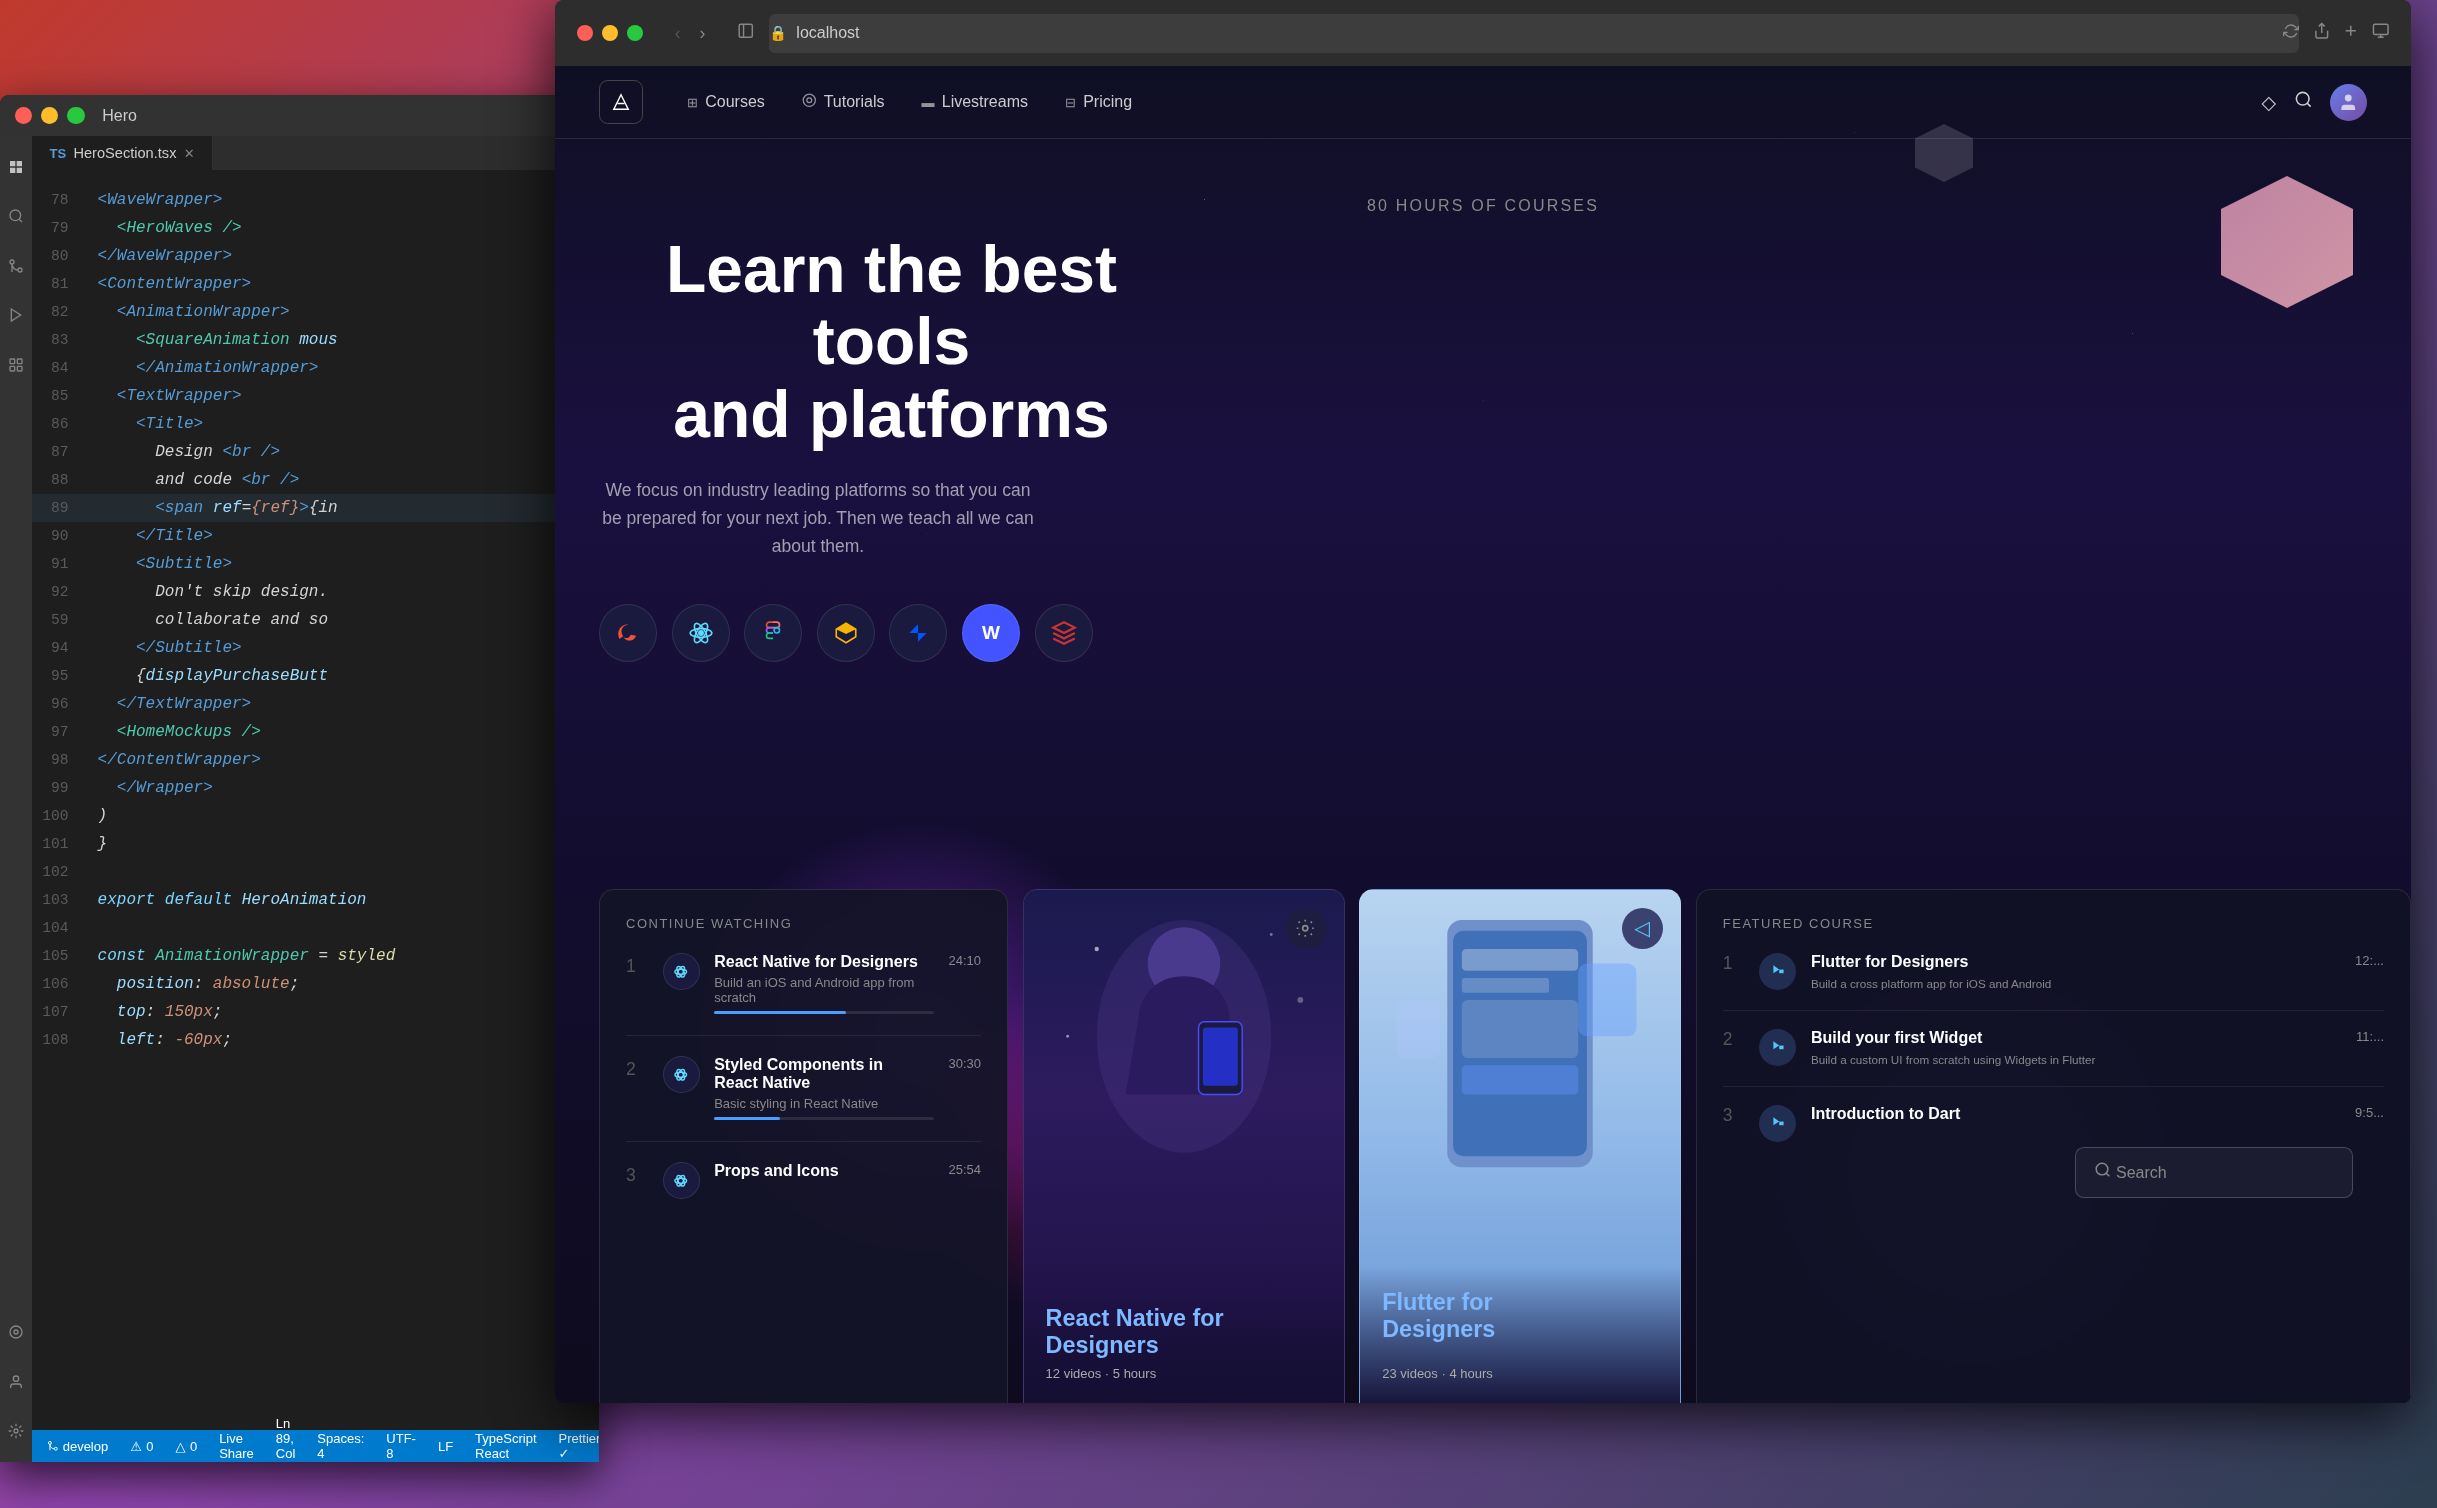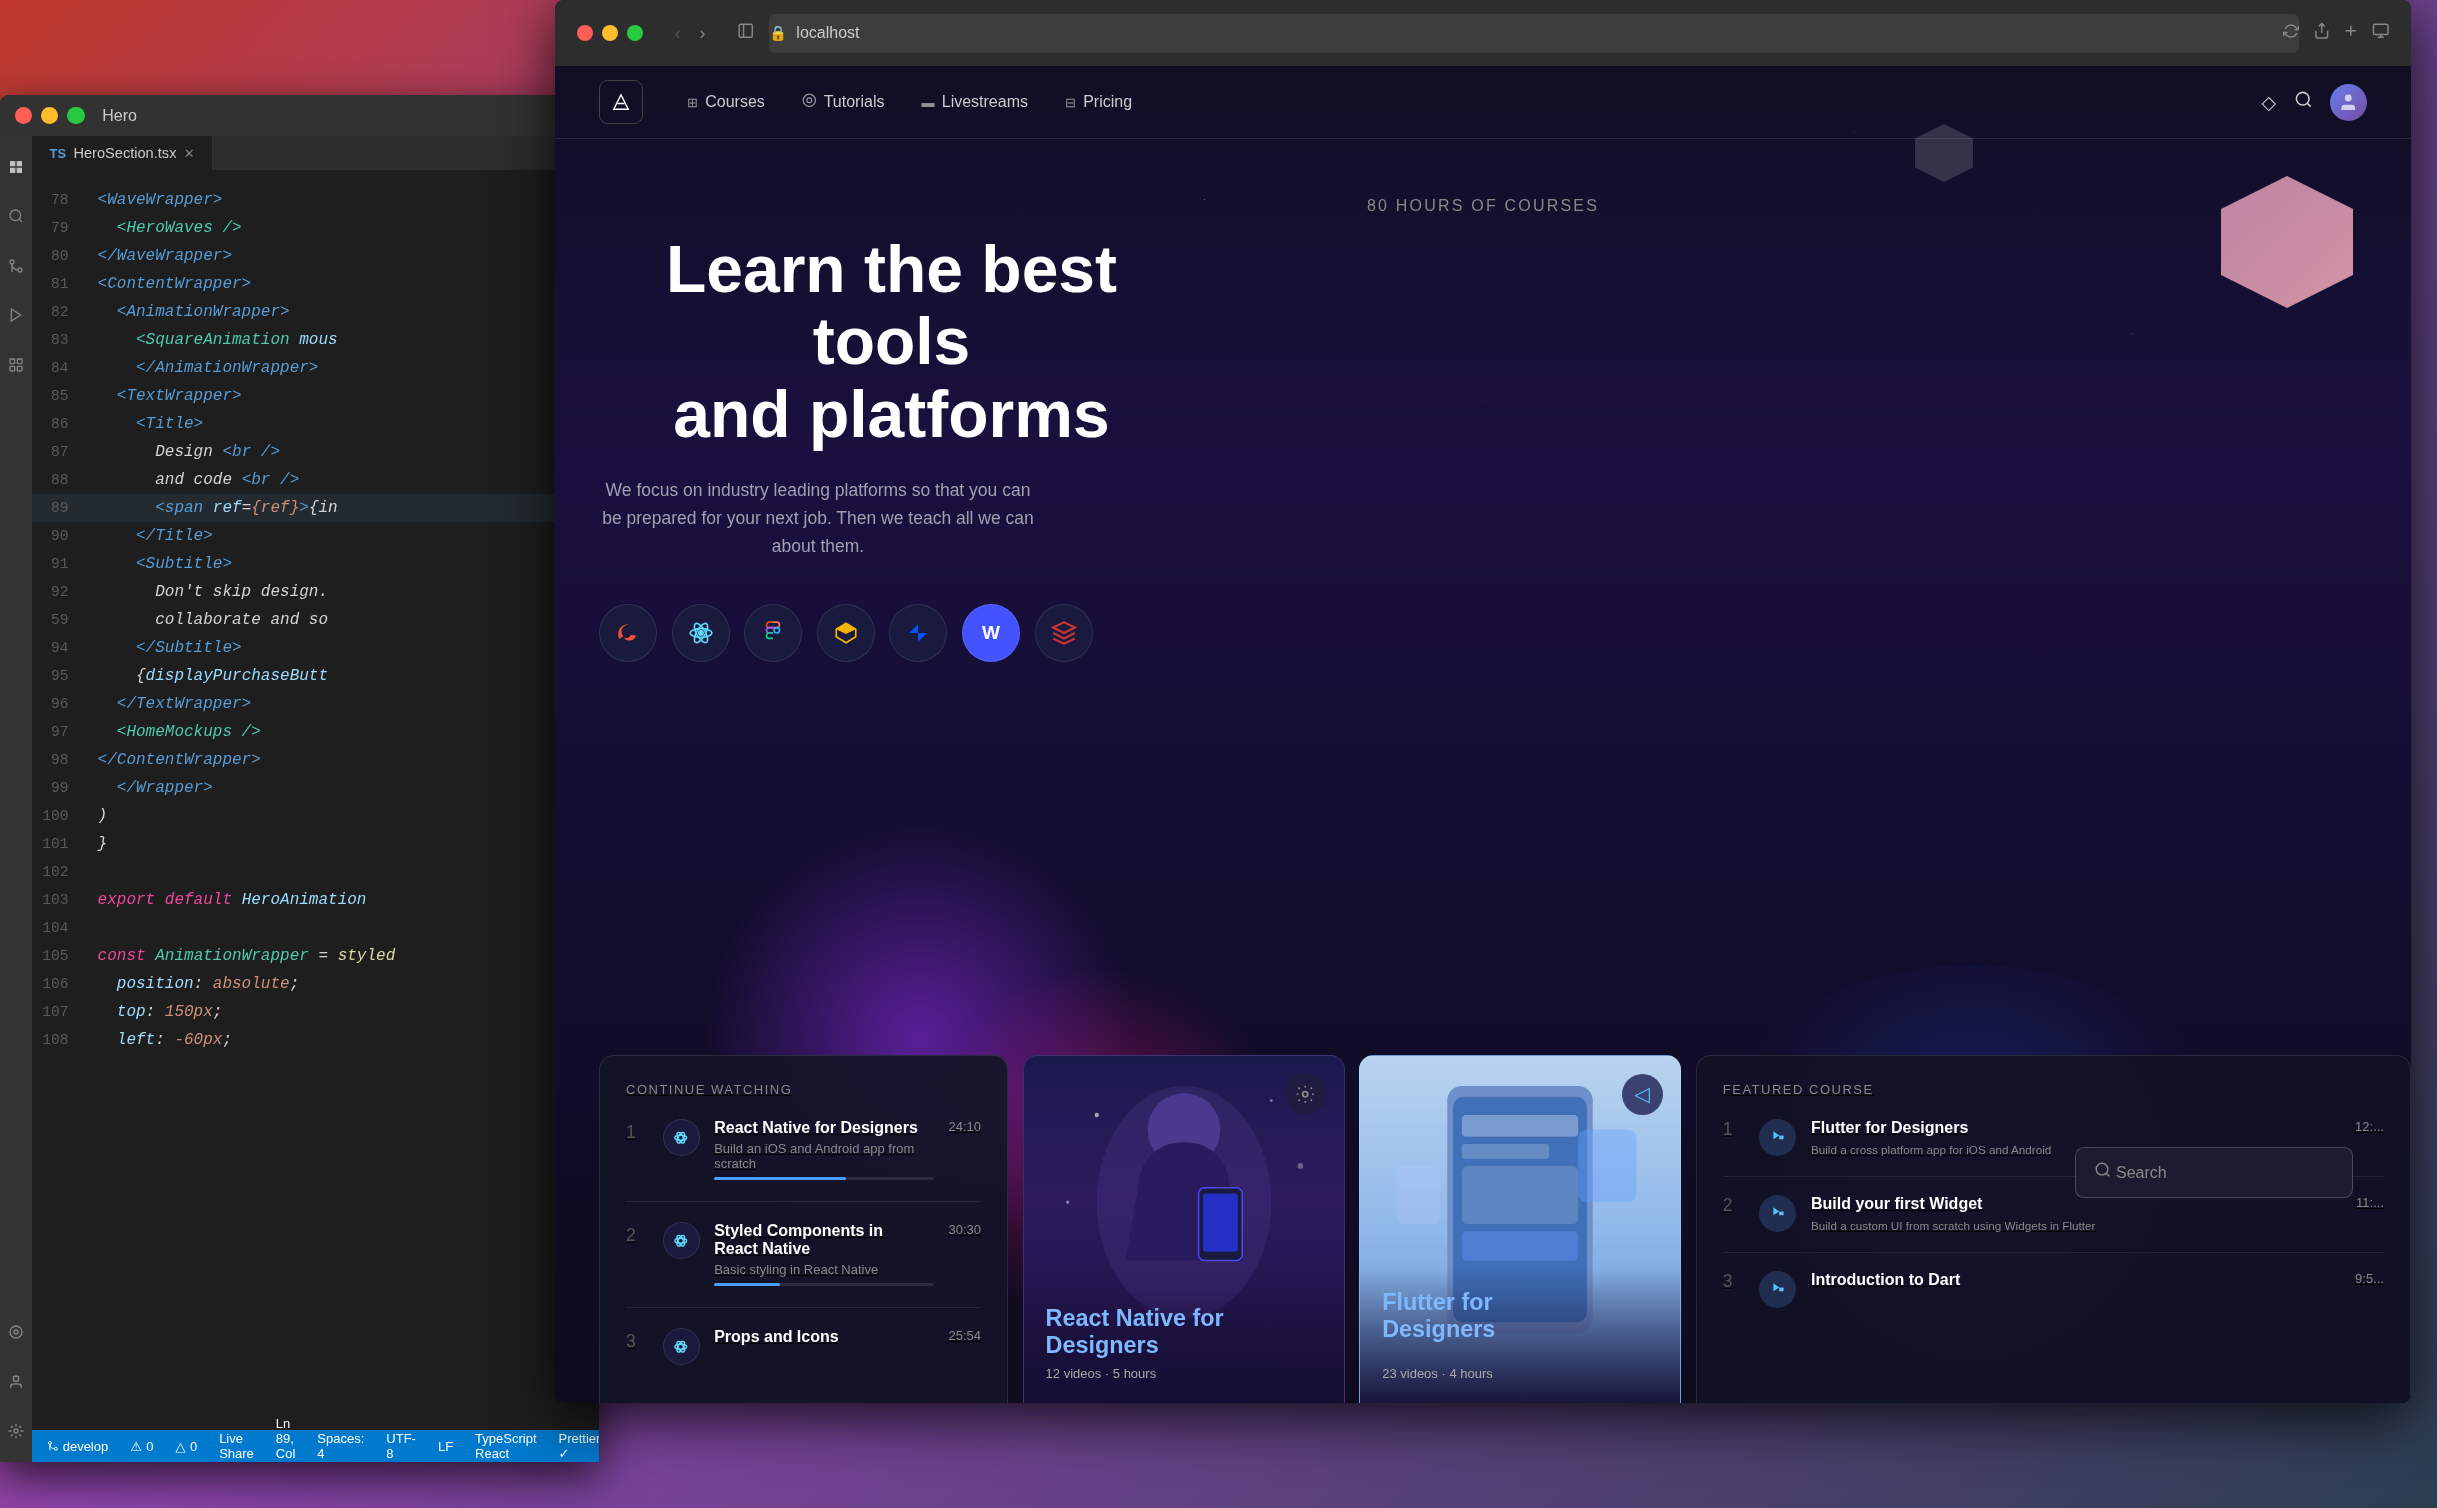--- a/index.html
+++ b/index.html
@@ -156,21 +156,21 @@
       color: #d4d4d4;
       white-space: pre;
       font-style: italic;
     }
 
     
     .c-tag { color: #569cd6; }
     .c-component { color: #4ec9b0; }
     .c-attr { color: #9cdcfe; }
     .c-string { color: #ce9178; }
-    .c-keyword { color: #ec4899; }
+    .c-keyword { color: #7dd3fc; }
     .c-variable { color: #9cdcfe; }
     .c-function { color: #dcdcaa; }
     .c-punct { color: #d4d4d4; }
     .c-styled { color: #4ec9b0; }
 
     .line-highlight {
       background: rgba(86, 156, 214, 0.1);
     }
 
     
@@ -466,22 +466,21 @@
 
     
     .cards-section {
       position: absolute;
       bottom: 0;
       left: 0;
       right: 0;
       display: flex;
       gap: 0;
       z-index: 10;
-      height: 348px;
-      text-decoration: underline;
+      height: 514px;
     }
 
     
     .continue-card {
       background: rgba(20, 20, 40, 0.95);
       border-radius: 14.6px 14.6px 0 0;
       width: 409px;
       padding: 26px;
       margin-left: 44px;
       backdrop-filter: blur(14.6px);

